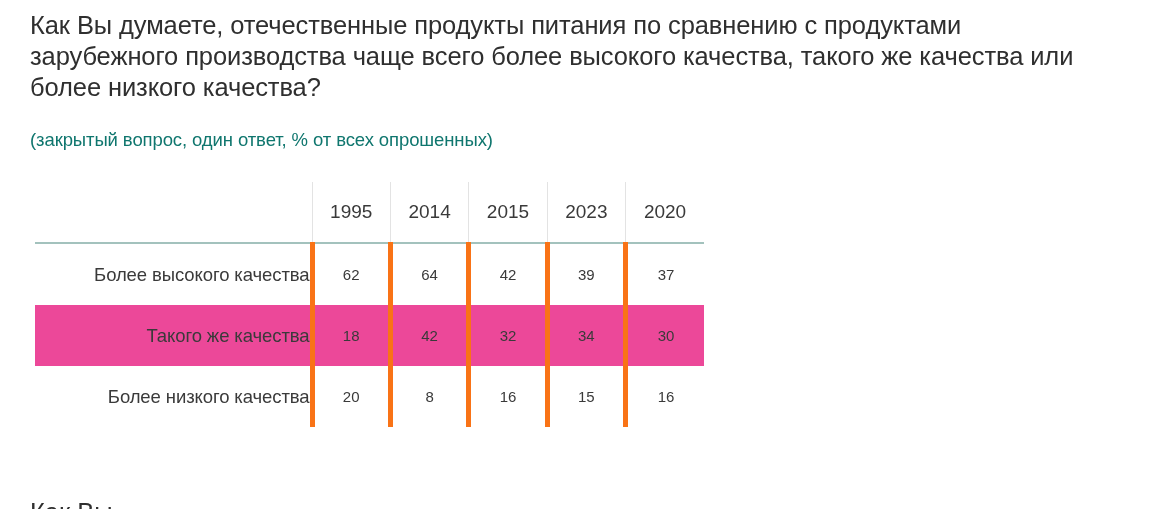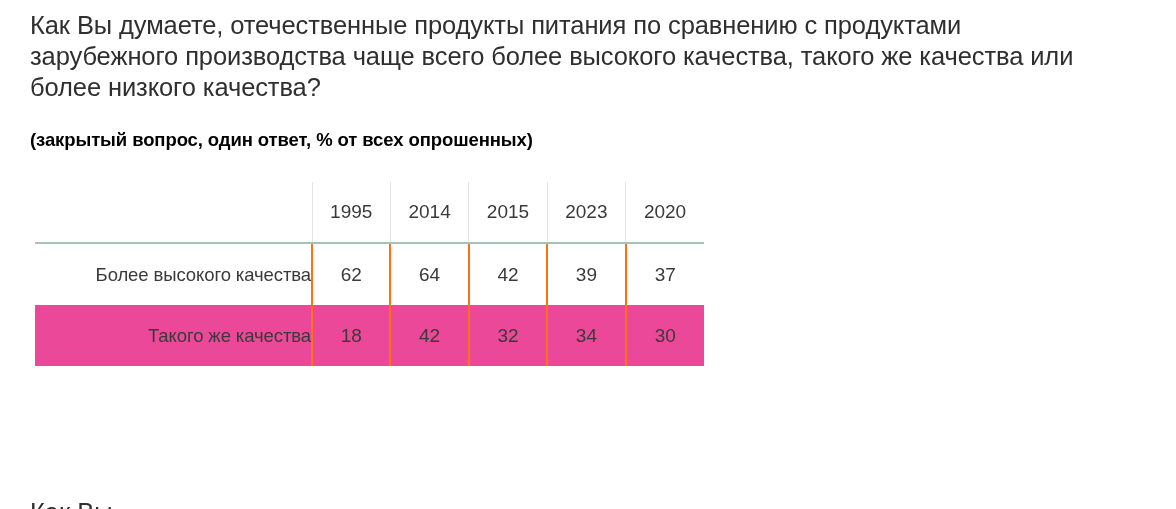--- a/index.html
+++ b/index.html
@@ -38,22 +38,22 @@
     letter-spacing: -0.1px;
   }
 
   .question-note {
     position: absolute;
     left: 30px;
     top: 128px;
     width: 900px;
     font-size: 18.5px;
     line-height: 24px;
-    font-weight: 700;
-    color: #000000;
+    font-weight: 400;
+    color: #0f766e;
     letter-spacing: -0.1px;
   }
 
   
   .table-wrap {
     position: absolute;
     left: 35px;
     top: 182px;
     width: 669px;
   }
@@ -87,24 +87,24 @@
   }
   thead th.corner {
     border-left: none;
     border-bottom: 2px solid #a3c2bd;
     background: #ffffff;
   }
 
   
   tbody td {
     height: 61px;
-    font-size: 19px;
+    font-size: 15px;
     color: #3a3a3a;
     text-align: center;
-    border-left: 2px solid #f97316;
+    border-left: 5px solid #f97316;
   }
   tbody td.row-label {
     text-align: right;
     padding-left: 15px;
     border-left: none;
     font-size: 18.5px;
     color: #3a3a3a;
     letter-spacing: -0.1px;
   }
 
@@ -164,19 +164,27 @@
           <td>37</td>
         </tr>
         <tr class="even-row">
           <td class="row-label">Такого же качества</td>
           <td>18</td>
           <td>42</td>
           <td>32</td>
           <td>34</td>
           <td>30</td>
         </tr>
+        <tr class="odd-row">
+          <td class="row-label">Более низкого качества</td>
+          <td>20</td>
+          <td>8</td>
+          <td>16</td>
+          <td>15</td>
+          <td>16</td>
+        </tr>
       </tbody>
     </table>
   </div>
 
   <div class="next-heading">Как Вы</div>
 
 </div>
 
 </body></html>

